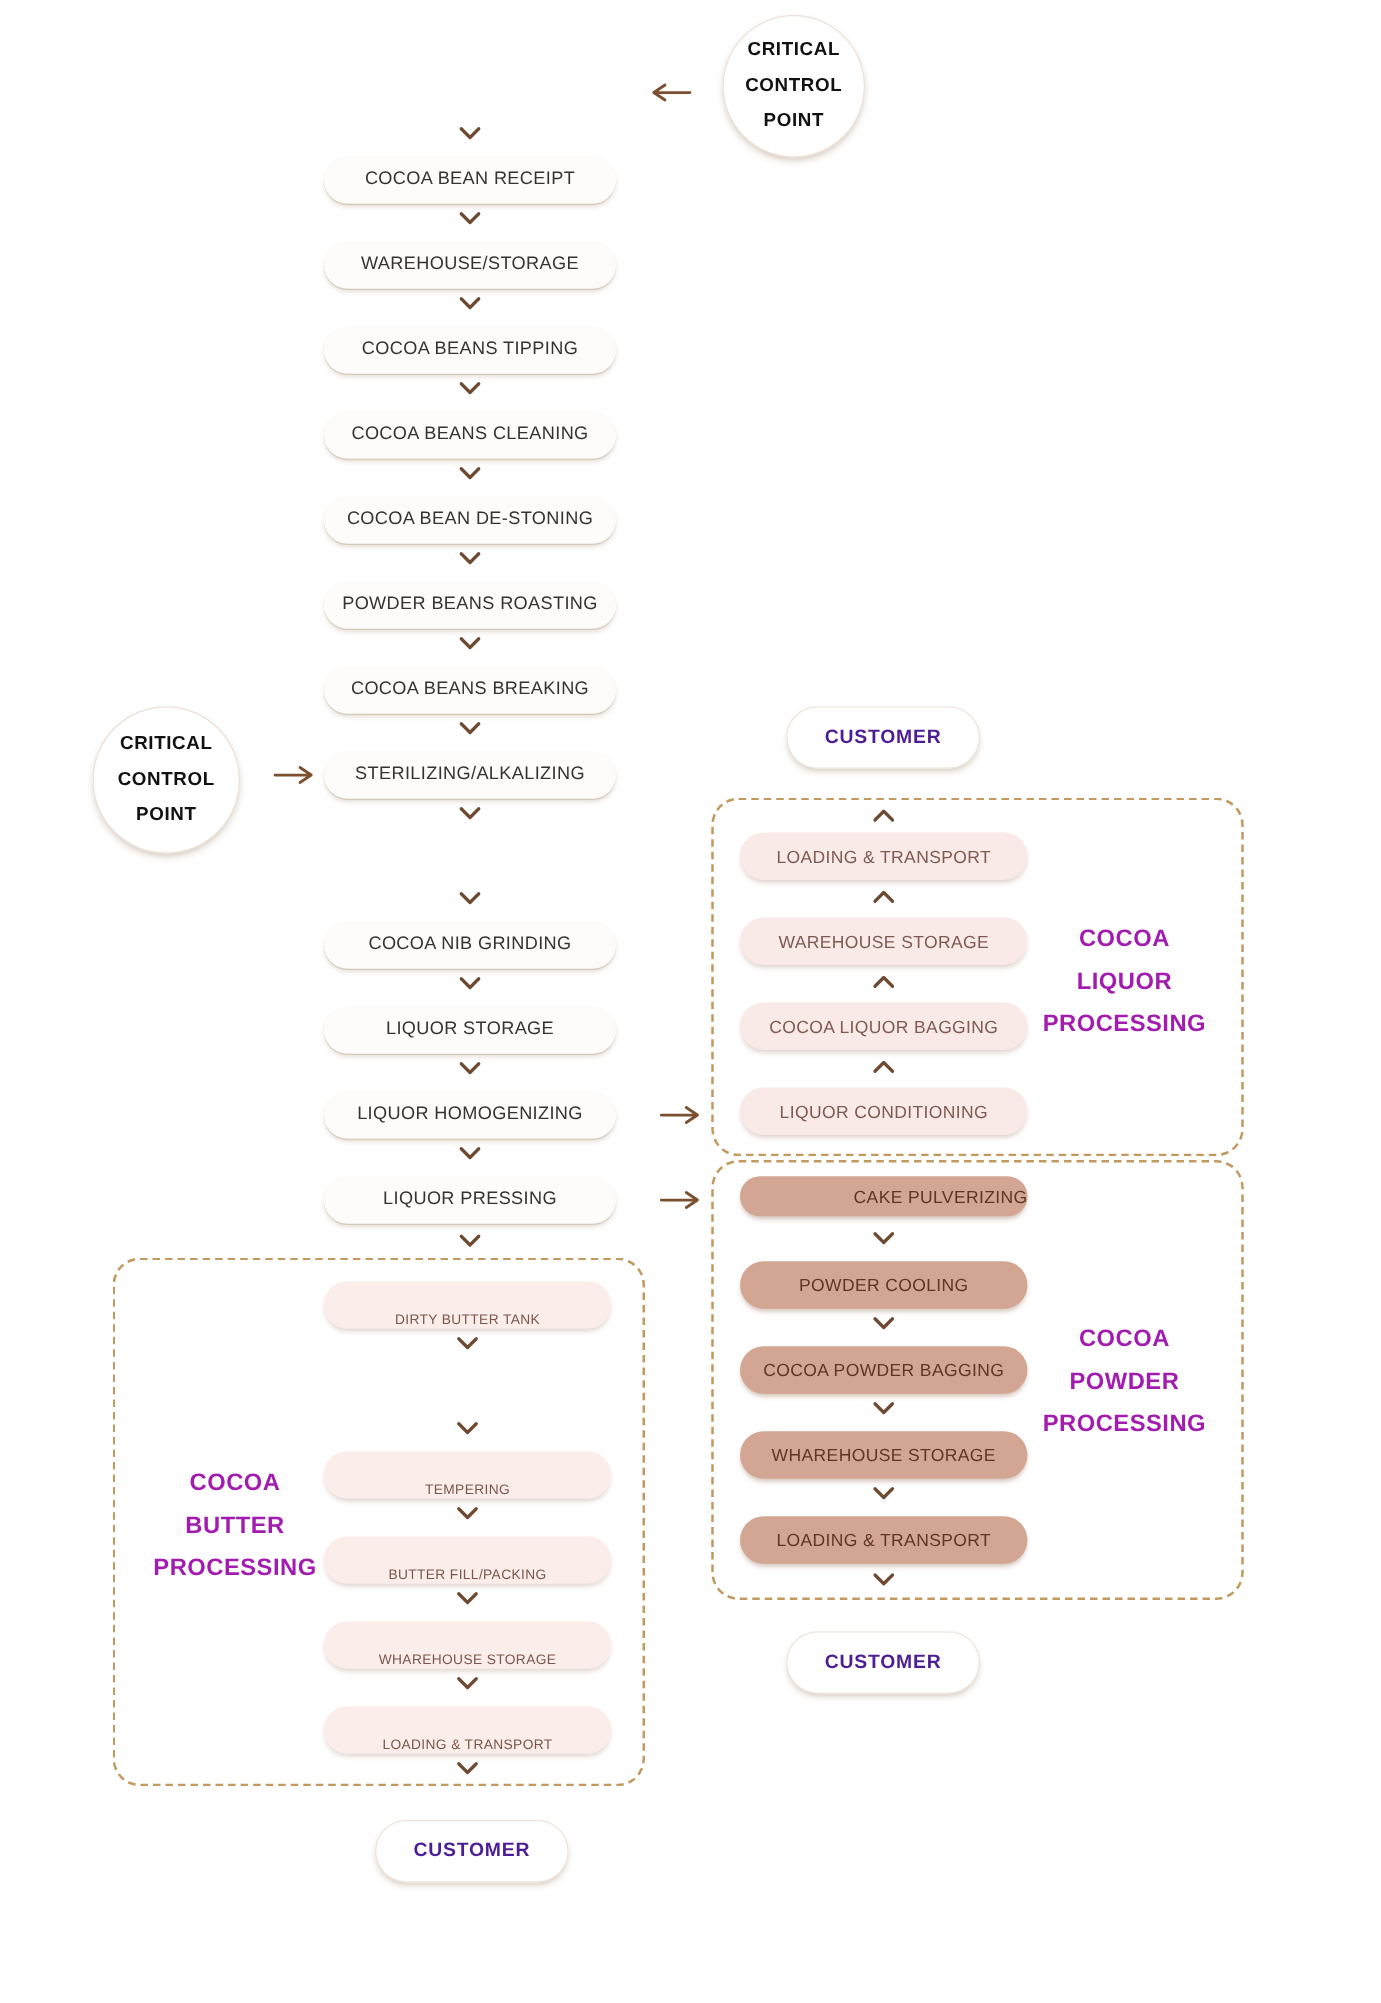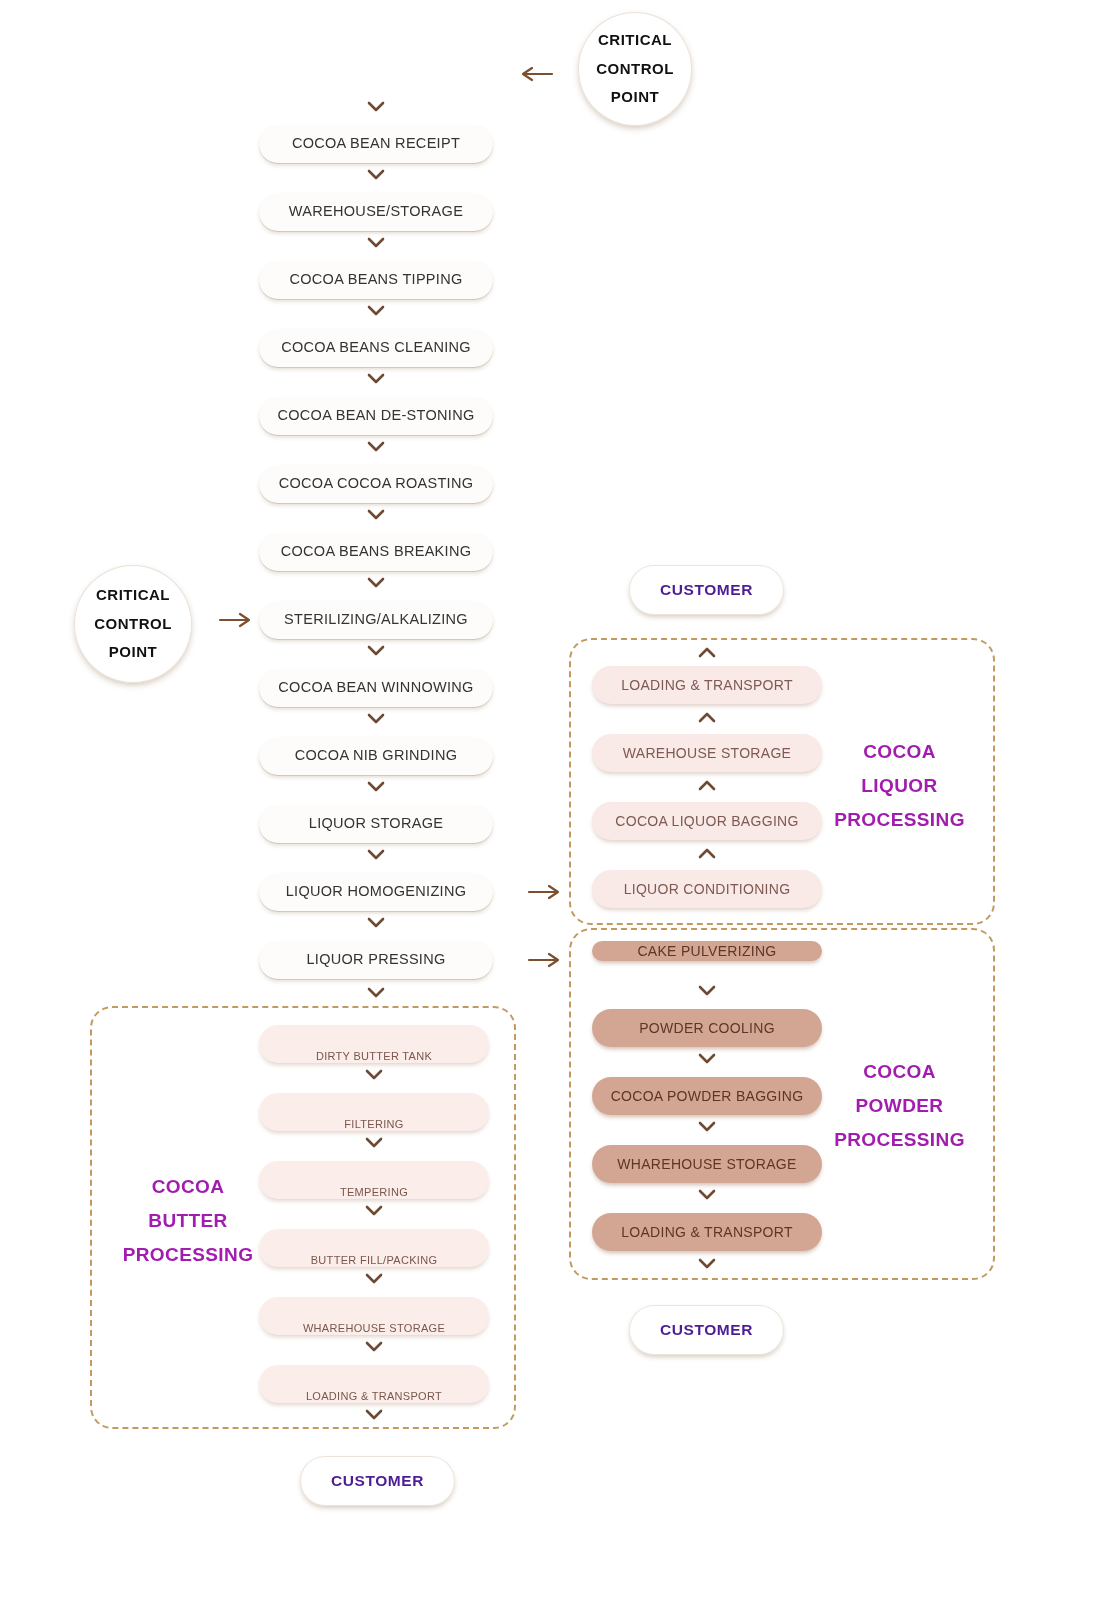--- a/index.html
+++ b/index.html
@@ -210,21 +210,21 @@
   <div class="pill main" style="left:259px; top:397px; width:234px; height:38px;">
     <span>COCOA BEAN DE-STONING</span>
   </div>
   <div class="chev" style="left:366px; top:439px;">
     <svg viewBox="0 0 20 14">
         <path d="M3 4 L10 11 L17 4" fill="none" stroke="currentColor" stroke-width="2.6" stroke-linecap="round" stroke-linejoin="round"></path>
       </svg>
   </div>
 
   <div class="pill main" style="left:259px; top:465px; width:234px; height:38px;">
-    <span>COCOA COCOA ROASTING</span>
+    <span>POWDER BEANS ROASTING</span>
   </div>
   <div class="chev" style="left:366px; top:507px;">
     <svg viewBox="0 0 20 14">
         <path d="M3 4 L10 11 L17 4" fill="none" stroke="currentColor" stroke-width="2.6" stroke-linecap="round" stroke-linejoin="round"></path>
       </svg>
   </div>
 
   <div class="pill main" style="left:259px; top:533px; width:234px; height:38px;">
     <span>COCOA BEANS BREAKING</span>
   </div>
@@ -236,23 +236,20 @@
 
   <div class="pill main" style="left:259px; top:601px; width:234px; height:38px;">
     <span>STERILIZING/ALKALIZING</span>
   </div>
   <div class="chev" style="left:366px; top:643px;">
     <svg viewBox="0 0 20 14">
         <path d="M3 4 L10 11 L17 4" fill="none" stroke="currentColor" stroke-width="2.6" stroke-linecap="round" stroke-linejoin="round"></path>
       </svg>
   </div>
 
-  <div class="pill main" style="left:259px; top:669px; width:234px; height:38px;">
-    <span>COCOA BEAN WINNOWING</span>
-  </div>
   <div class="chev" style="left:366px; top:711px;">
     <svg viewBox="0 0 20 14">
         <path d="M3 4 L10 11 L17 4" fill="none" stroke="currentColor" stroke-width="2.6" stroke-linecap="round" stroke-linejoin="round"></path>
       </svg>
   </div>
 
   <div class="pill main" style="left:259px; top:737px; width:234px; height:38px;">
     <span>COCOA NIB GRINDING</span>
   </div>
   <div class="chev" style="left:366px; top:779px;">
@@ -343,21 +340,21 @@
   </div>
 
   <div class="grouplabel" style="left:822px; top:735px; width:155px;">
     <span>COCOA</span>
     <span>LIQUOR</span>
     <span>PROCESSING</span>
   </div>
 
   <div class="group" style="left:569px; top:928px; width:426px; height:352px;"></div>
 
-  <div class="pill powder" style="left:592px; top:941px; width:230px; height:20px;">
+  <div class="pill powder" style="left:592px; top:941px; width:230px; height:32px;justify-content:flex-end;">
     <span>CAKE PULVERIZING</span>
   </div>
   <div class="chev" style="left:697px; top:983px;">
     <svg viewBox="0 0 20 14">
         <path d="M3 4 L10 11 L17 4" fill="none" stroke="currentColor" stroke-width="2.6" stroke-linecap="round" stroke-linejoin="round"></path>
       </svg>
   </div>
 
   <div class="pill powder" style="left:592px; top:1009px; width:230px; height:38px;">
     <span>POWDER COOLING</span>
@@ -409,23 +406,20 @@
 
   <div class="pill butter" style="left:259px; top:1025px; width:230px; height:38px;">
     <span>DIRTY BUTTER TANK</span>
   </div>
   <div class="chev" style="left:364px; top:1067px;">
     <svg viewBox="0 0 20 14">
         <path d="M3 4 L10 11 L17 4" fill="none" stroke="currentColor" stroke-width="2.6" stroke-linecap="round" stroke-linejoin="round"></path>
       </svg>
   </div>
 
-  <div class="pill butter" style="left:259px; top:1093px; width:230px; height:38px;">
-    <span>FILTERING</span>
-  </div>
   <div class="chev" style="left:364px; top:1135px;">
     <svg viewBox="0 0 20 14">
         <path d="M3 4 L10 11 L17 4" fill="none" stroke="currentColor" stroke-width="2.6" stroke-linecap="round" stroke-linejoin="round"></path>
       </svg>
   </div>
 
   <div class="pill butter" style="left:259px; top:1161px; width:230px; height:38px;">
     <span>TEMPERING</span>
   </div>
   <div class="chev" style="left:364px; top:1203px;">

